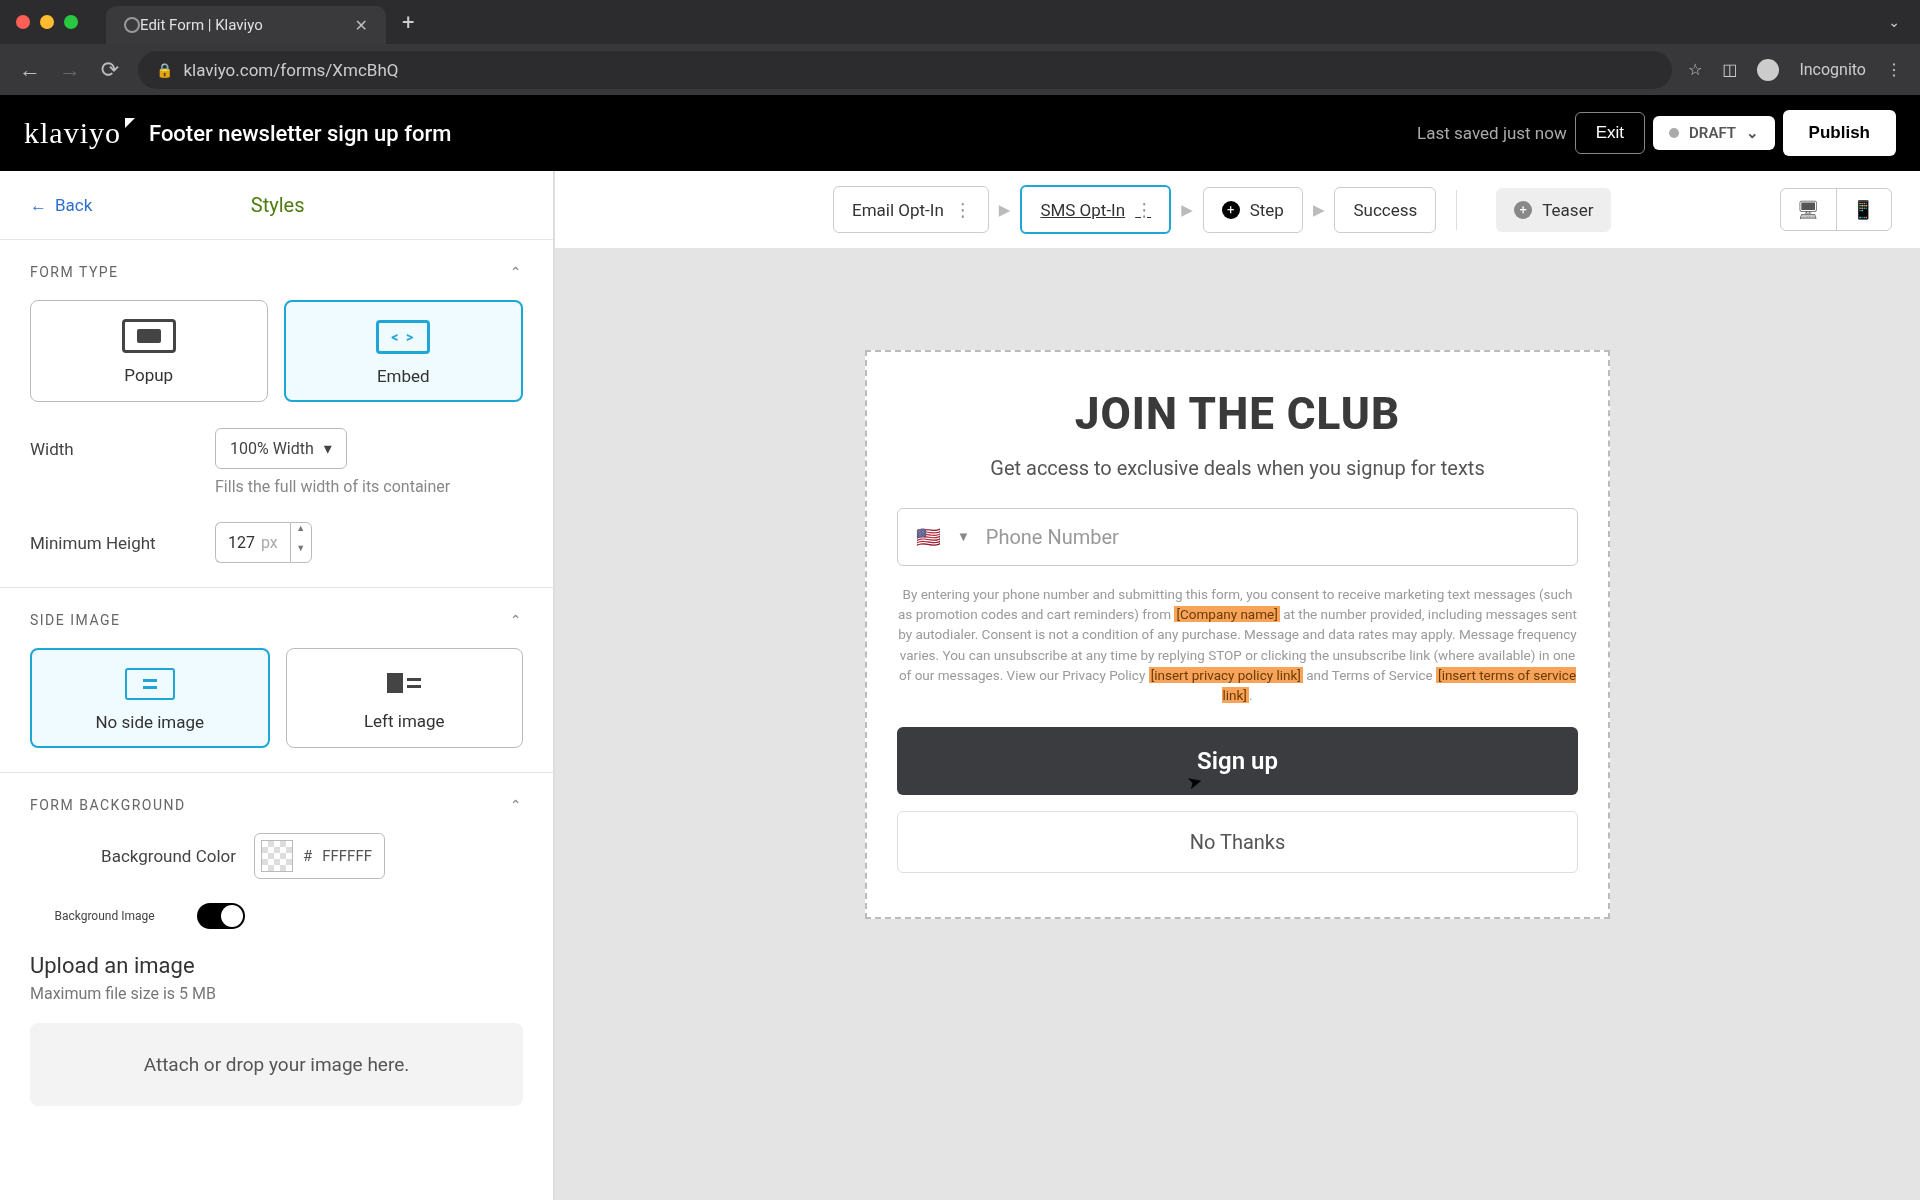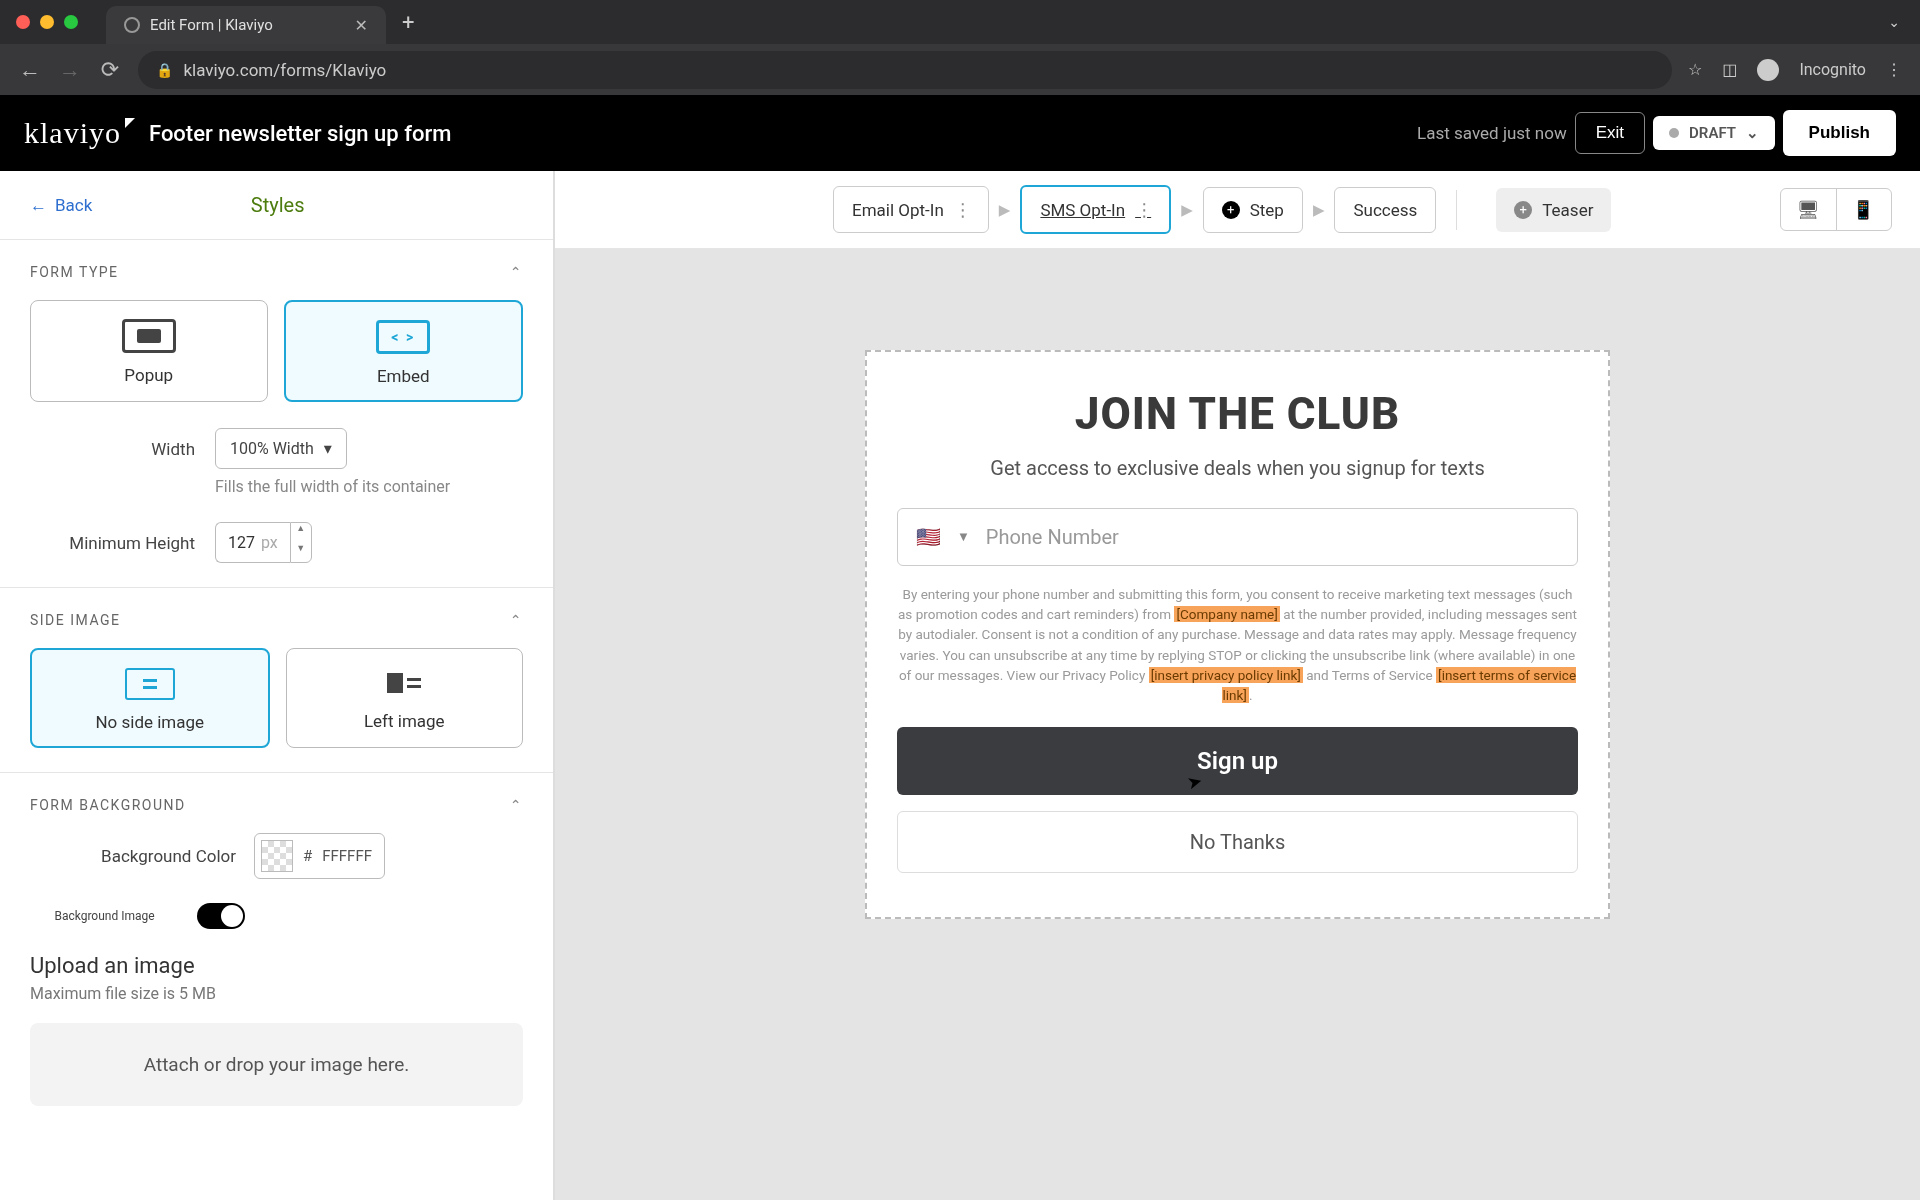--- a/index.html
+++ b/index.html
@@ -36,21 +36,20 @@
 .tab {
   background: #3a3a3c;
   border-radius: 10px 10px 0 0;
   display: flex;
   align-items: center;
   padding: 0 18px;
   height: 38px;
   margin-top: 6px;
   color: #e0e0e0;
   font-size: 15px;
-  gap: 10px;
   min-width: 280px;
 }
 .tab .favicon { width: 16px; height: 16px; border: 2px solid #999; border-radius: 50%; }
 .tab .close { margin-left: auto; font-size: 16px; color: #bbb; }
 .newtab { color: #ccc; font-size: 22px; margin-left: 16px; }
 .chevdown-top { margin-left: auto; margin-right: 20px; color: #ccc; font-size: 14px; }
 
 .addr-bar {
   display: flex;
   align-items: center;
@@ -199,21 +198,21 @@
 .tile-icon.embed {
   border-color: #1ea7d6;
   color: #1ea7d6;
   font-size: 14px;
   font-weight: 700;
   letter-spacing: 2px;
 }
 .tile.selected .tile-icon.embed { border-color: #1ea7d6; }
 
 .field-row { display: flex; align-items: center; gap: 20px; margin-top: 26px; }
-.field-label { width: 165px; text-align: right; font-size: 17px; color: #444; }
+.field-label { width: 165px; font-size: 17px; color: #444; }
 .select-box {
   border: 1px solid #bbb;
   border-radius: 6px;
   padding: 10px 14px;
   font-size: 16px;
   color: #444;
   display: flex;
   align-items: center;
   gap: 10px;
 }
@@ -414,21 +413,21 @@
     </div>
     <span class="newtab">+</span>
     <span class="chevdown-top">⌄</span>
   </div>
   <div class="addr-bar">
     <span class="nav-btn">←</span>
     <span class="nav-btn disabled">→</span>
     <span class="nav-btn">⟳</span>
     <div class="addr-field">
       <span class="lock">🔒</span>
-      <span>klaviyo.com/forms/Klaviyo</span>
+      <span>klaviyo.com/forms/XmcBhQ</span>
     </div>
     <div class="addr-right">
       <span>☆</span>
       <span>◫</span>
       <span class="incog-icon"></span>
       <span>Incognito</span>
       <span>⋮</span>
     </div>
   </div>
 </div>

